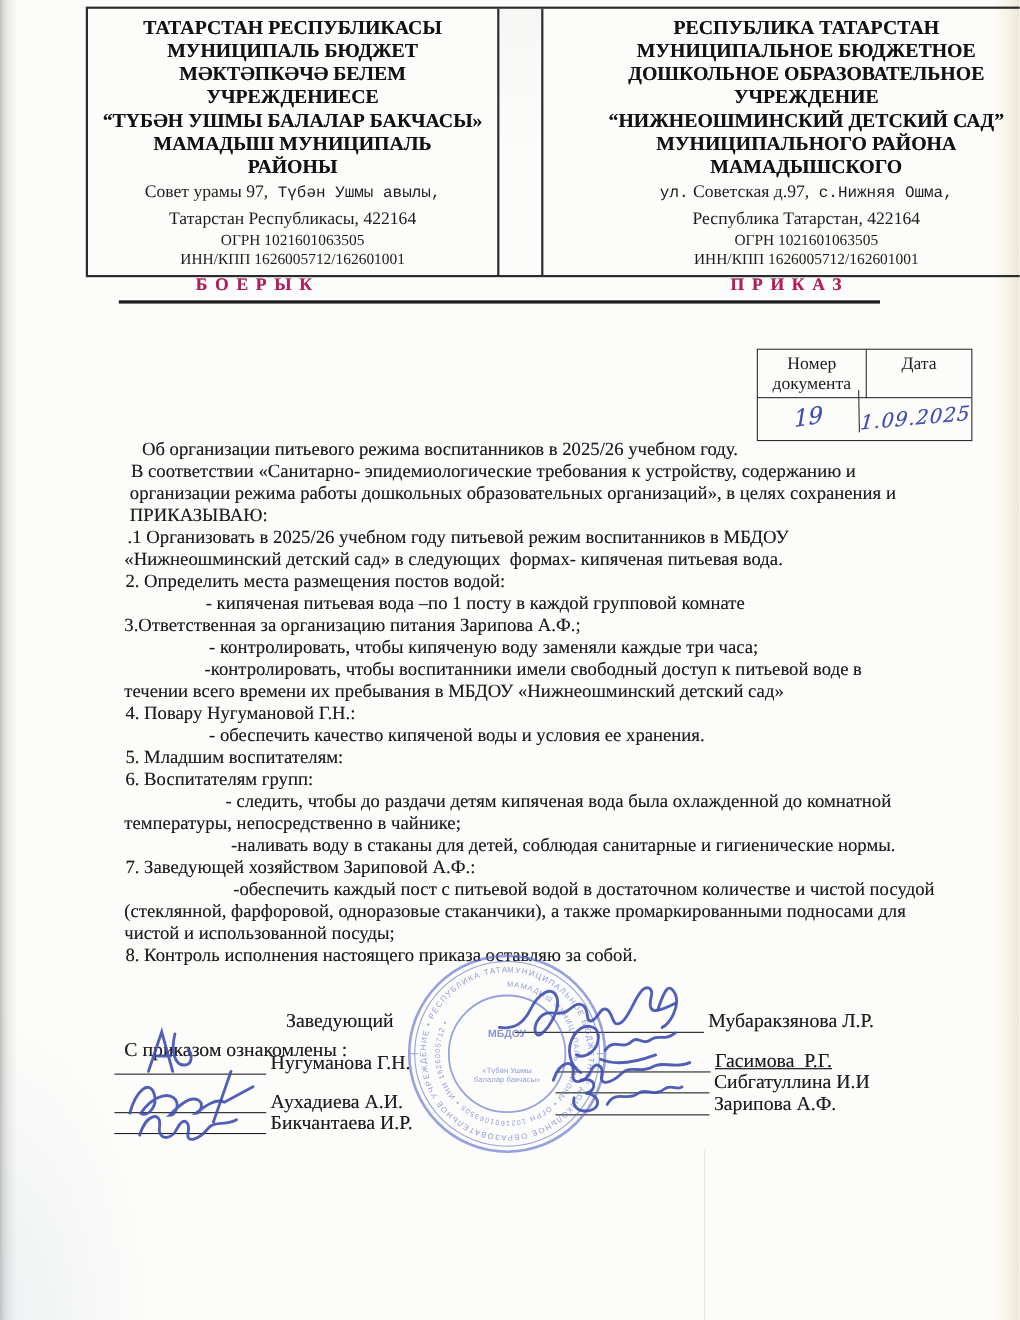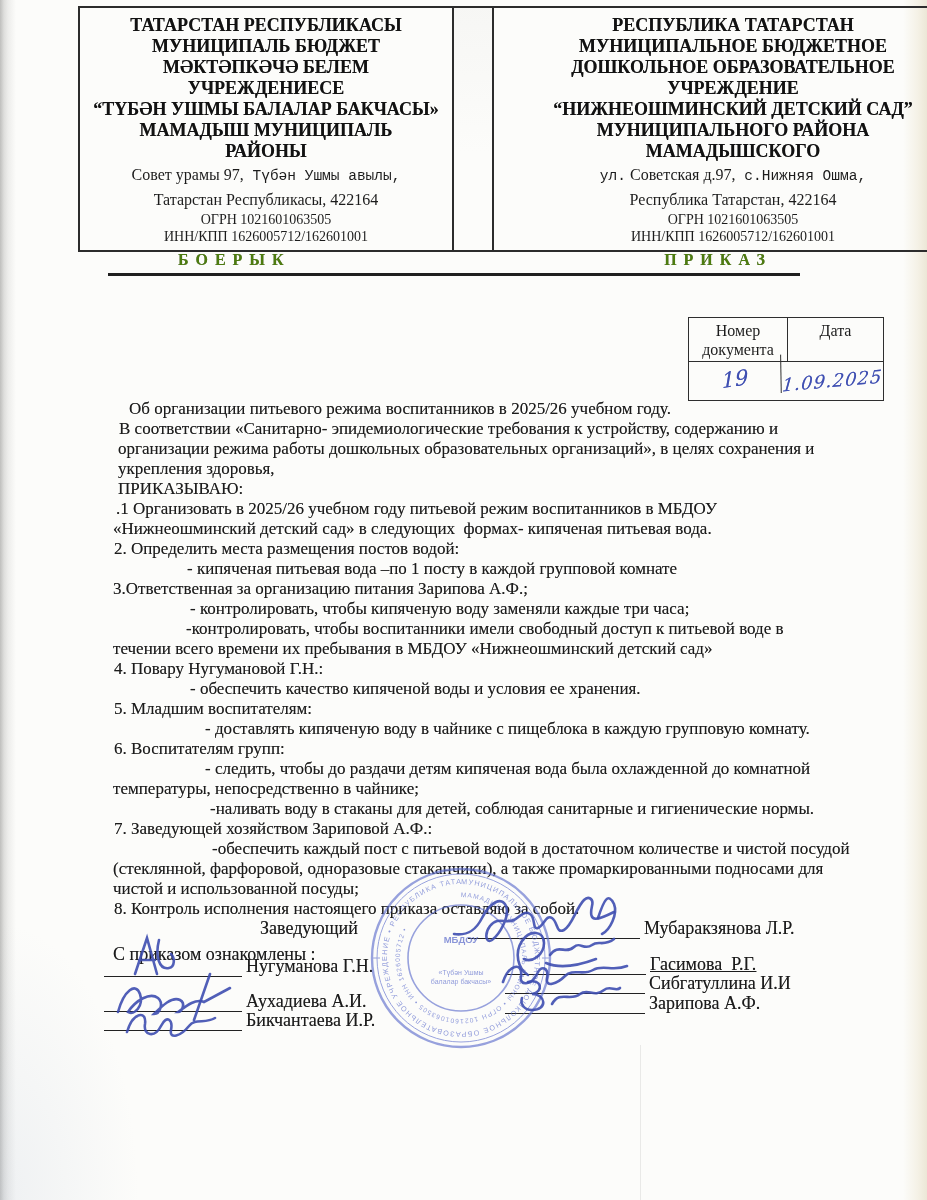--- a/index.html
+++ b/index.html
@@ -23,21 +23,21 @@
   .lh-mid{width:40px;border-right:2px solid #2c2c2c;background:linear-gradient(180deg,rgba(205,205,203,.12),rgba(205,205,203,0) 60%);}
   .lh-right{flex:1;}
   .hb{font-weight:bold;font-size:18px;line-height:21px;color:#121212;text-shadow:0 0 .5px rgba(20,20,20,.55);}
   .haddr{font-size:16px;line-height:22px;margin-top:2px;}
   .hsmall{font-size:14px;line-height:17px;}
   .mono{font-family:"Liberation Mono","DejaVu Sans Mono",monospace;font-size:14.5px;letter-spacing:0;}
 
   
   .order-line{position:absolute;left:108px;top:251px;width:692px;height:22px;
     border-bottom:3px solid #1f1f1f;display:flex;justify-content:space-between;}
-  .order-word{font-weight:bold;font-size:16px;letter-spacing:7px;color:#4d7c0f;text-shadow:0 0 .5px rgba(20,20,20,.5);}
+  .order-word{font-weight:bold;font-size:16px;letter-spacing:7px;color:#be185d;text-shadow:0 0 .5px rgba(20,20,20,.5);}
   .ow-l{margin-left:70px;}
   .ow-r{margin-right:28px;}
 
   
   .doc-table{position:absolute;left:688px;top:317px;width:196px;border:1.5px solid #2e2e2e;box-sizing:border-box;}
   .dt-row{display:flex;}
   .dt-cell{box-sizing:border-box;text-align:center;font-size:16px;line-height:19px;padding-top:3px;}
   .dt-c1{width:99px;border-right:1.5px solid #2e2e2e;}
   .dt-c2{flex:1;}
   .dt-head .dt-cell{height:44px;border-bottom:1.5px solid #2e2e2e;}
@@ -126,34 +126,32 @@
     <div class="dt-row dt-vals">
       <div class="dt-cell dt-c1 hand hand-num">19</div>
       <div class="dt-cell dt-c2 hand hand-date">1.09.2025</div>
     </div>
   </div>
 
   <div class="order-body">
       <p class="bl bold" style="text-indent: 16px;">Об организации питьевого режима воспитанников в 2025/26 учебном году.</p>
       <p class="bl" style="text-indent: 6px;">В соответствии «Санитарно- эпидемиологические требования к устройству, содержанию и</p>
       <p class="bl" style="text-indent: 5px;">организации режима работы дошкольных образовательных организаций», в целях сохранения и</p>
-      <p class="bl" style="text-indent: 5px;">укрепления здоровья,</p>
       <p class="bl" style="text-indent: 5px;">ПРИКАЗЫВАЮ:</p>
       <p class="bl" style="text-indent: 3px;">.1 Организовать в 2025/26 учебном году питьевой режим воспитанников в МБДОУ</p>
       <p class="bl" style="text-indent: 0px;">«Нижнеошминский детский сад» в следующих  формах- кипяченая питьевая вода.</p>
       <p class="bl" style="text-indent: 1px;">2. Определить места размещения постов водой:</p>
       <p class="bl" style="text-indent: 74px;">- кипяченая питьевая вода –по 1 посту в каждой групповой комнате</p>
       <p class="bl" style="text-indent: 0px;">3.Ответственная за организацию питания Зарипова А.Ф.;</p>
       <p class="bl" style="text-indent: 77px;">- контролировать, чтобы кипяченую воду заменяли каждые три часа;</p>
       <p class="bl" style="text-indent: 73px;">-контролировать, чтобы воспитанники имели свободный доступ к питьевой воде в</p>
       <p class="bl" style="text-indent: 0px;">течении всего времени их пребывания в МБДОУ «Нижнеошминский детский сад»</p>
       <p class="bl" style="text-indent: 1px;">4. Повару Нугумановой Г.Н.:</p>
       <p class="bl" style="text-indent: 77px;">- обеспечить качество кипяченой воды и условия ее хранения.</p>
       <p class="bl" style="text-indent: 1px;">5. Младшим воспитателям:</p>
-      <p class="bl" style="text-indent: 92px;">- доставлять кипяченую воду в чайнике с пищеблока в каждую групповую комнату.</p>
       <p class="bl" style="text-indent: 1px;">6. Воспитателям групп:</p>
       <p class="bl" style="text-indent: 92px;">- следить, чтобы до раздачи детям кипяченая вода была охлажденной до комнатной</p>
       <p class="bl" style="text-indent: 0px;">температуры, непосредственно в чайнике;</p>
       <p class="bl" style="text-indent: 97px;">-наливать воду в стаканы для детей, соблюдая санитарные и гигиенические нормы.</p>
       <p class="bl" style="text-indent: 1px;">7. Заведующей хозяйством Зариповой А.Ф.:</p>
       <p class="bl" style="text-indent: 99px;">-обеспечить каждый пост с питьевой водой в достаточном количестве и чистой посудой</p>
       <p class="bl" style="text-indent: 0px;">(стеклянной, фарфоровой, одноразовые стаканчики), а также промаркированными подносами для</p>
       <p class="bl" style="text-indent: 0px;">чистой и использованной посуды;</p>
       <p class="bl" style="text-indent: 1px;">8. Контроль исполнения настоящего приказа оставляю за собой.</p>
     </div>

